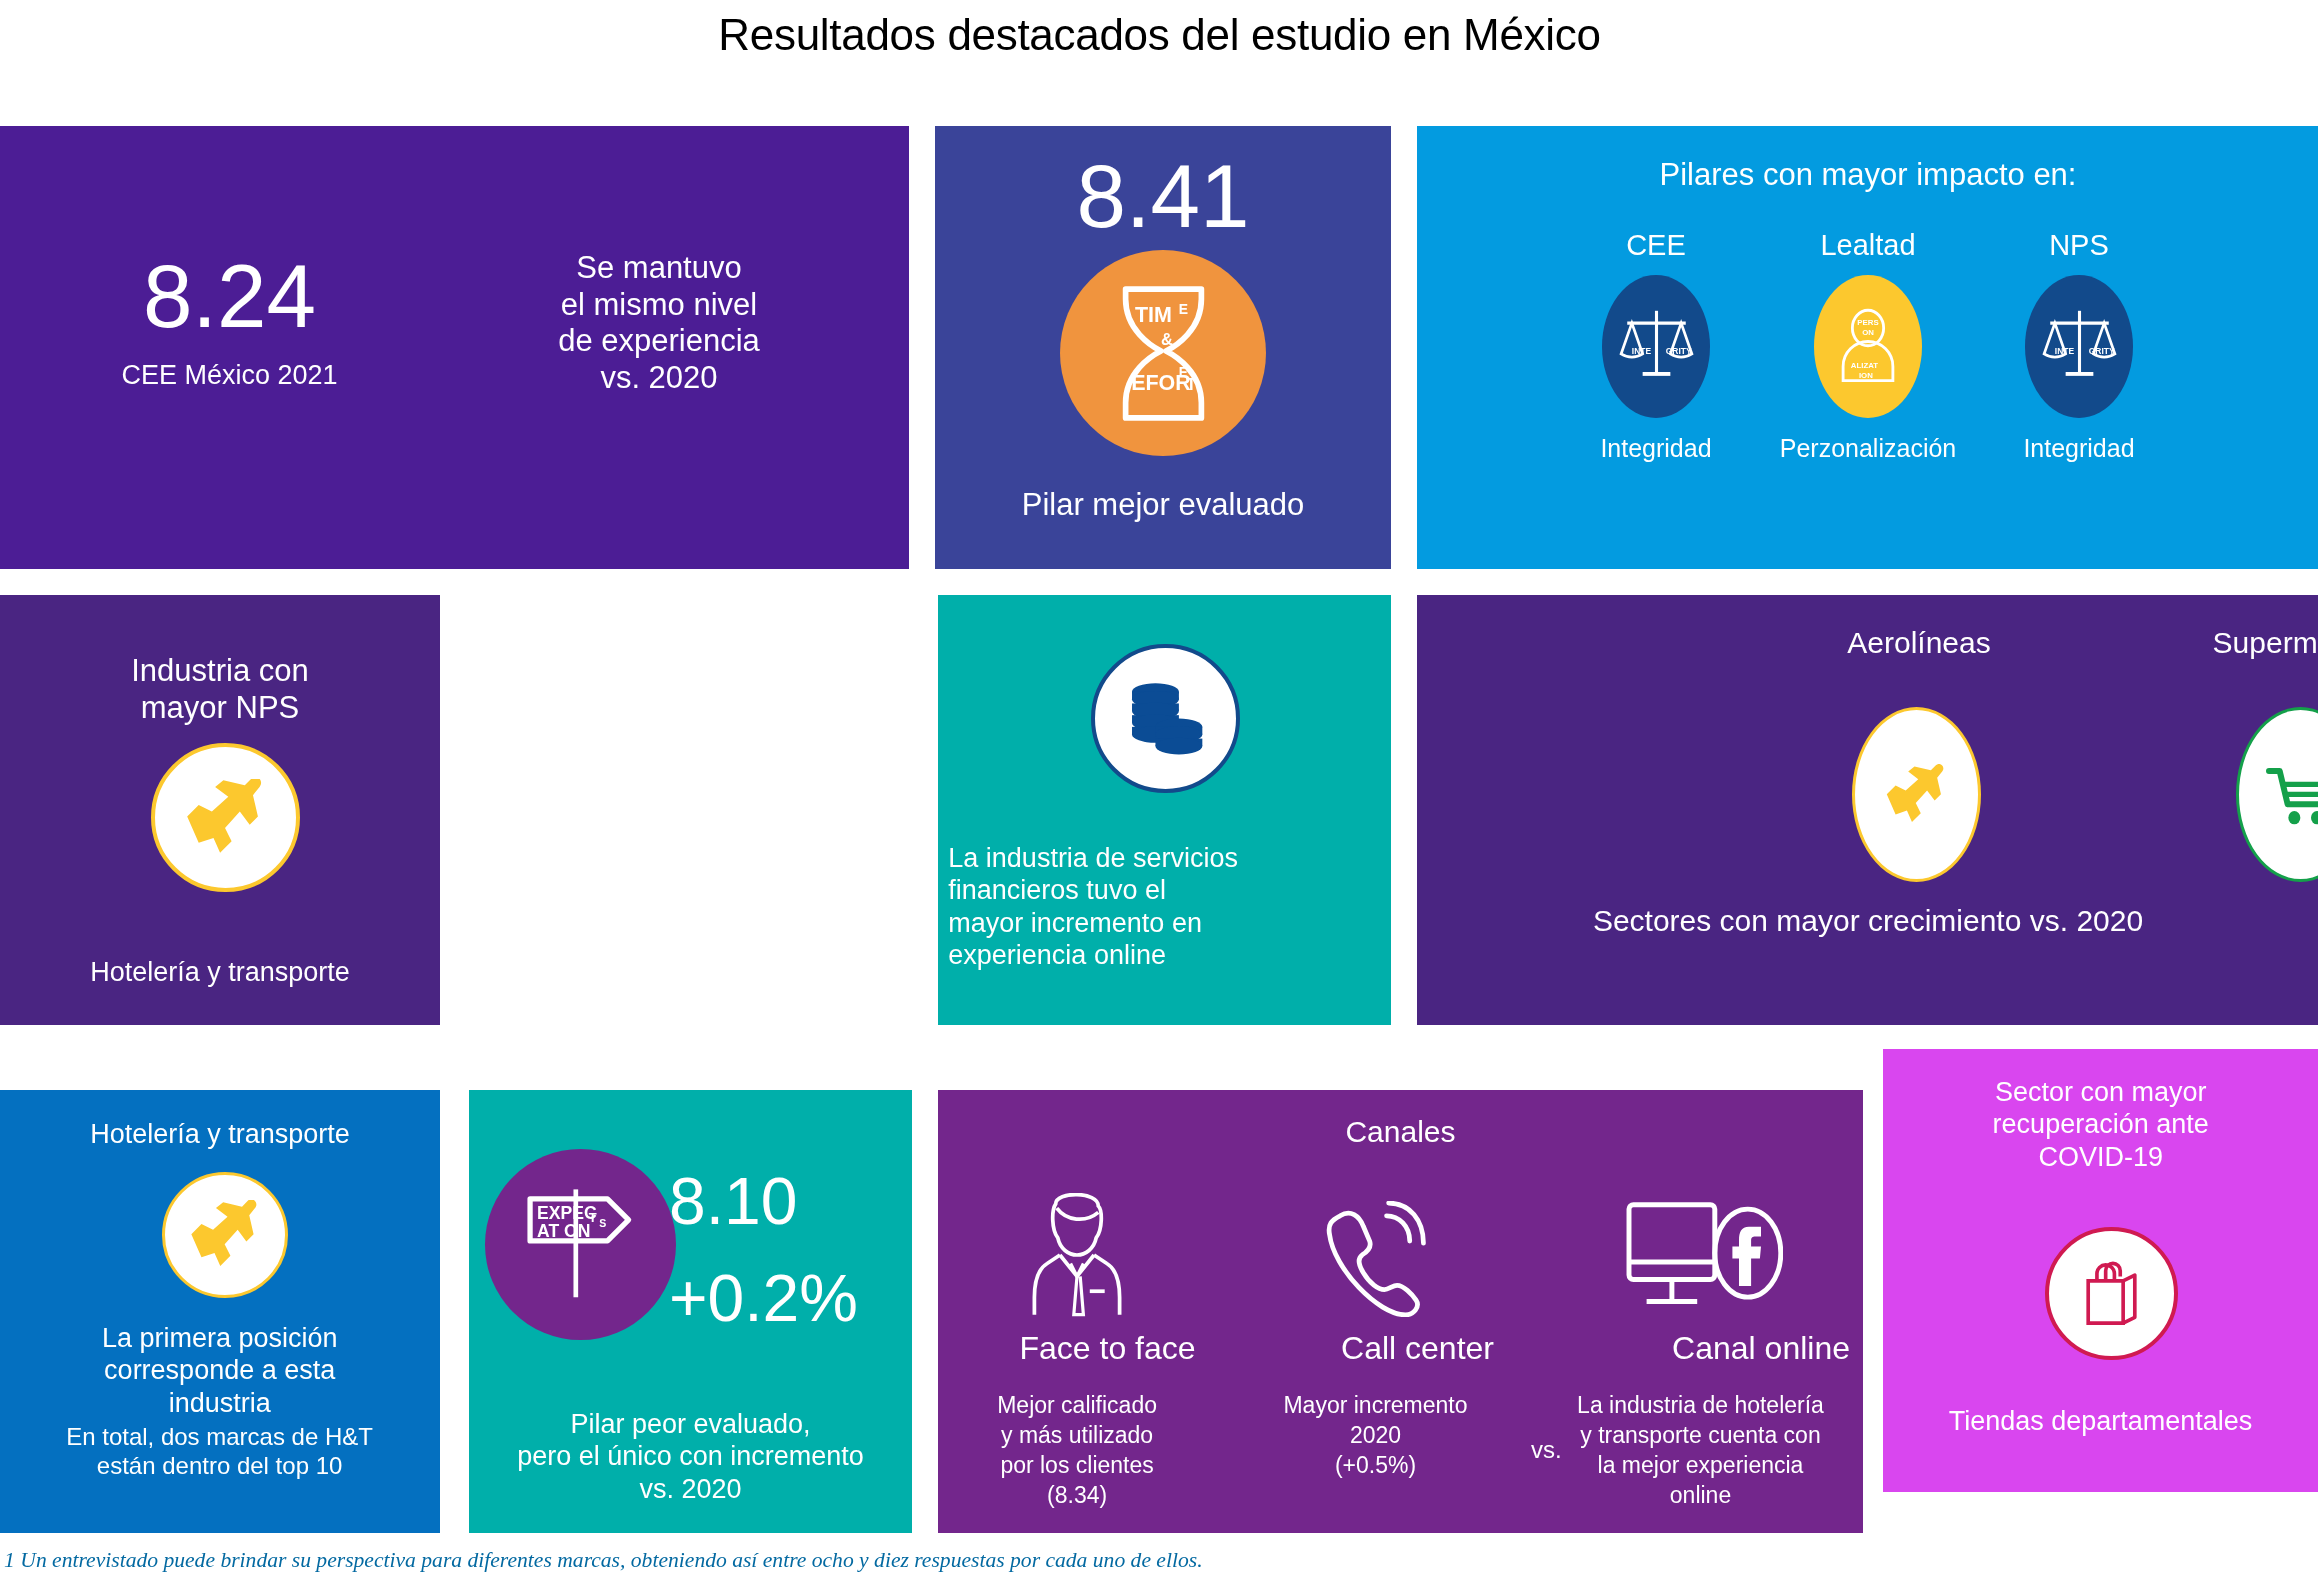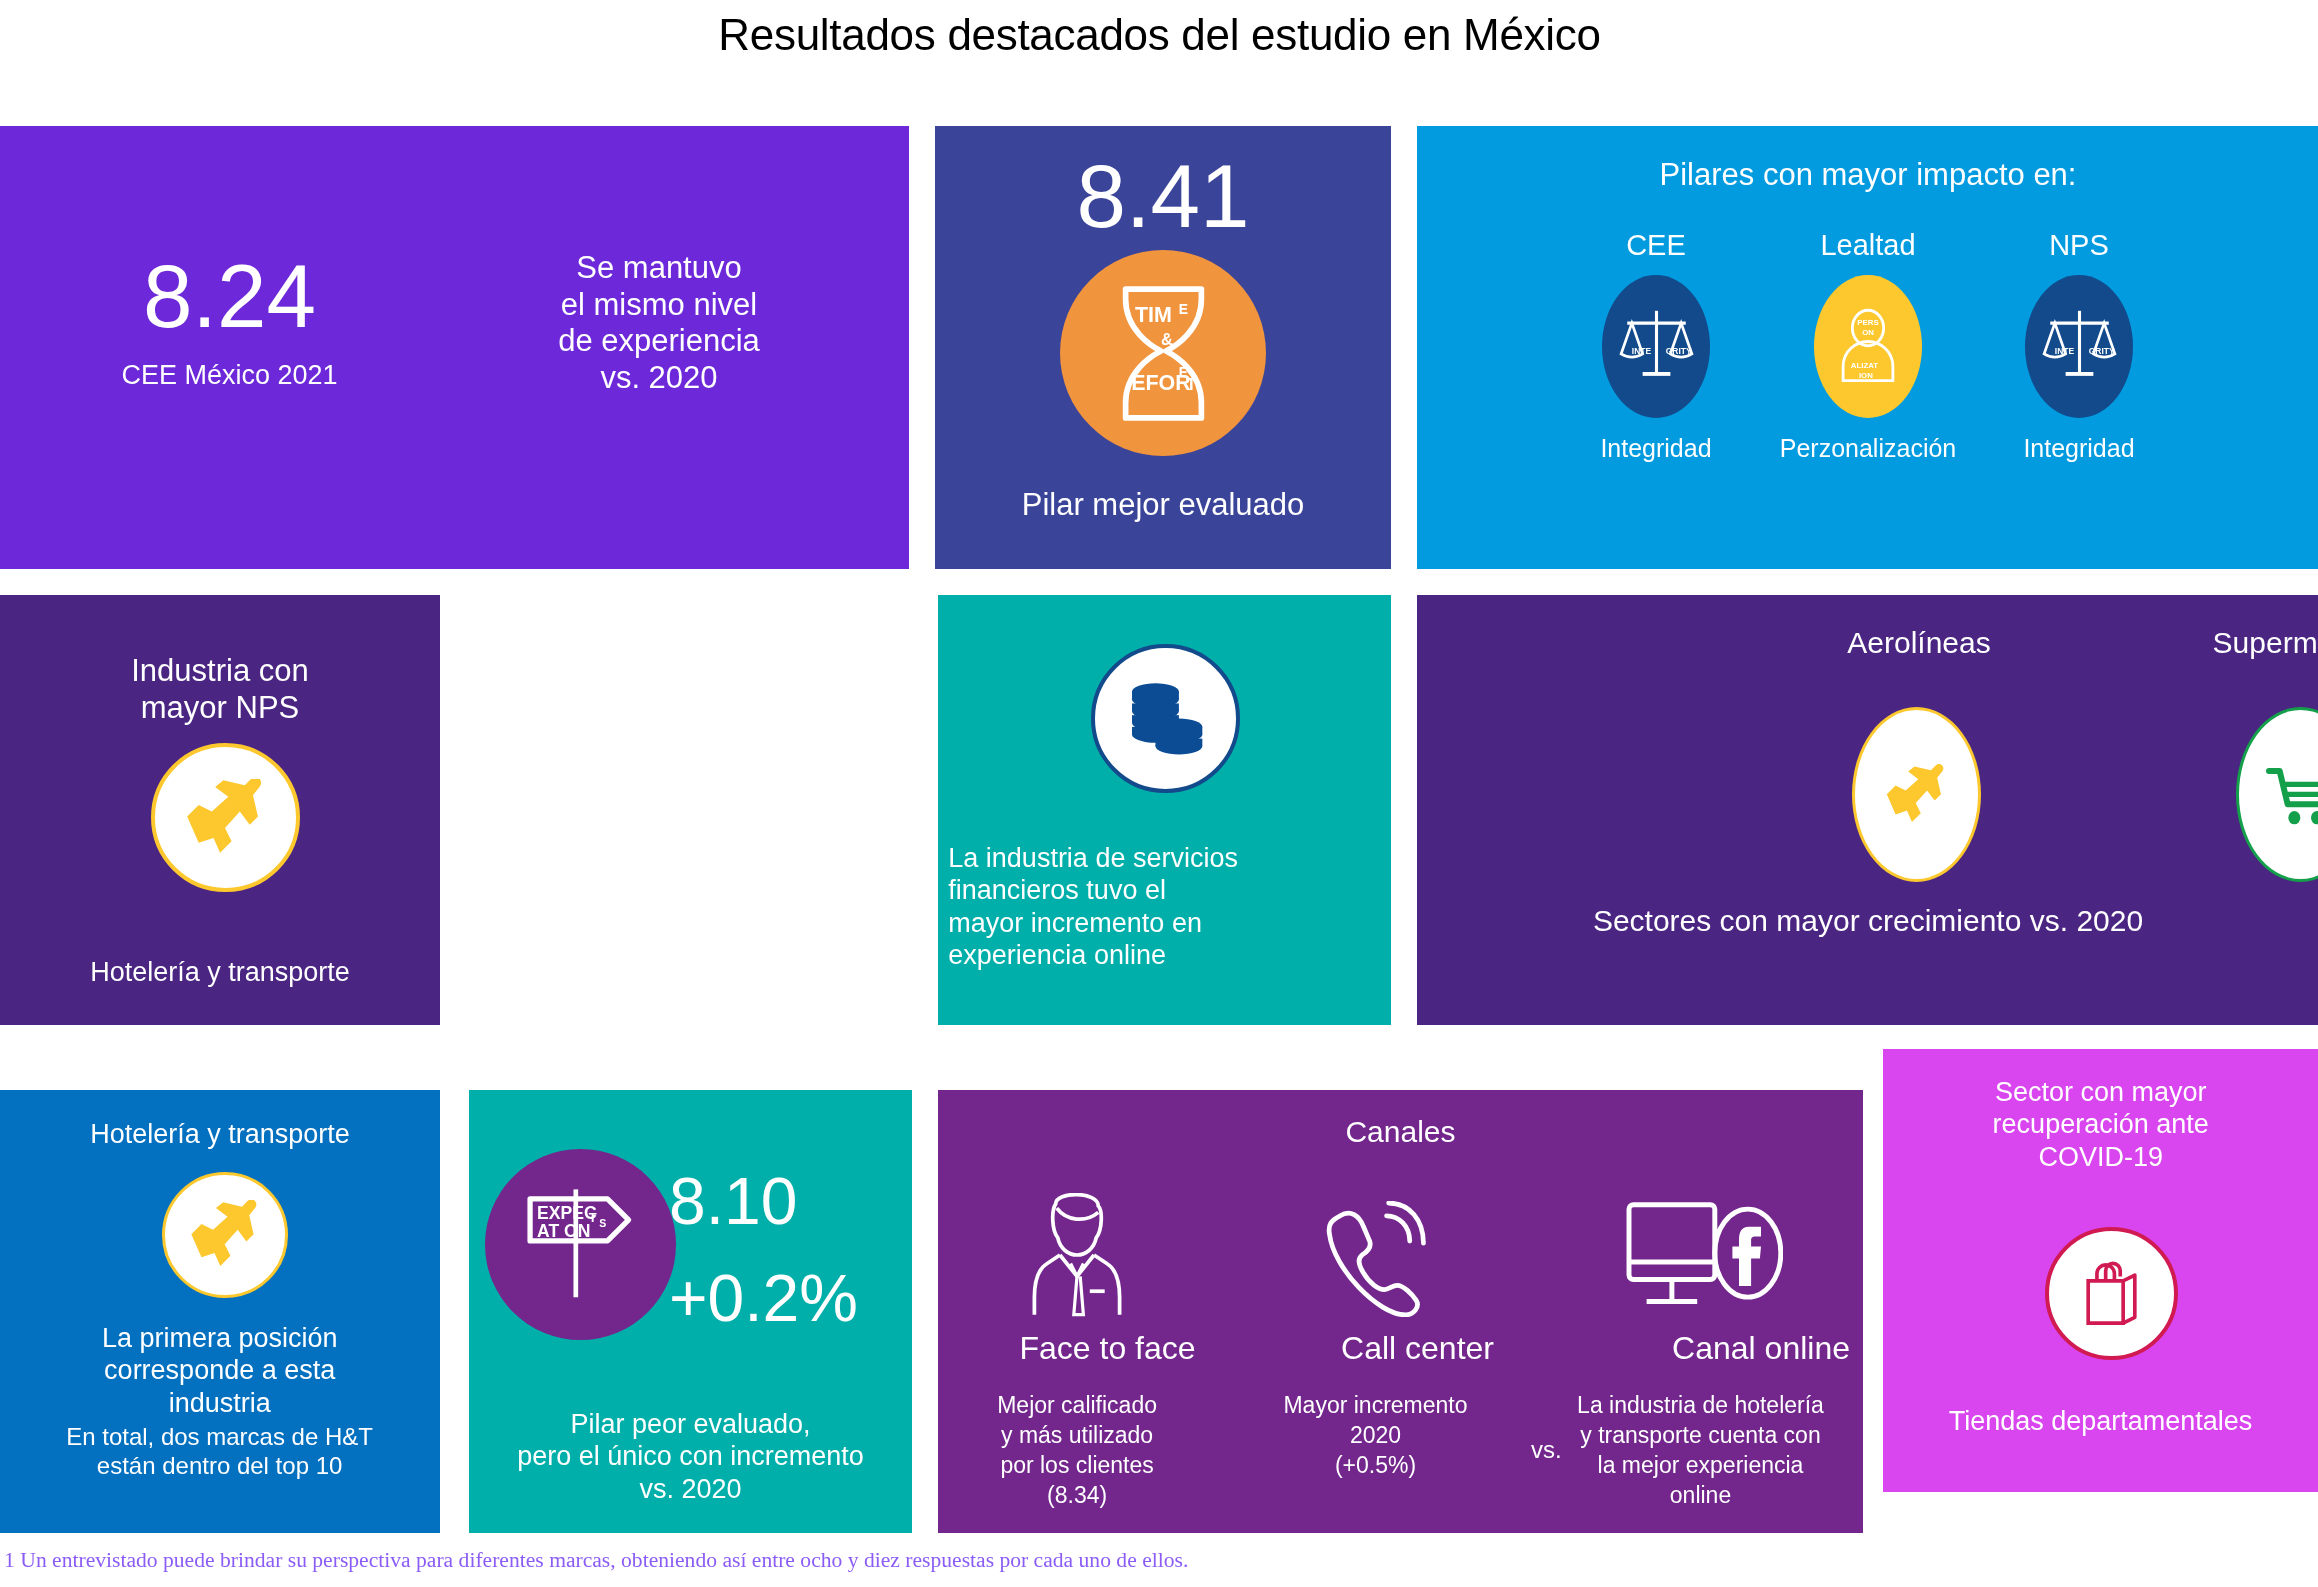--- a/index.html
+++ b/index.html
@@ -16,21 +16,21 @@
     position: absolute; left: 0; top: 10.3px; width: 2319px;
     text-align: center;
     font-size: 44px; font-weight: 400; color: #000;
     letter-spacing: -0.3px;
   }
 
   
   .card { position: absolute; color: #fff; overflow: hidden; }
 
   
-  #card-cee        { left:0;    top:126px;  width:909px; height:443px; background:#6d28d9; }
+  #card-cee        { left:0;    top:126px;  width:909px; height:443px; background:#4c1d95; }
   #card-pilar      { left:935px;top:126px;  width:456px;  height:443px; background:#3A4499; }
   #card-pilares    { left:1417px;top:126px;  width:902px; height:443px; background:#039BE0; }
   
   #card-nps        { left:0;    top:595px; width:440px;  height:430px; background:#4A2582; }
   #card-logistica  { left:469px; top:595px; width:443px;  height:430px; background:#034EA1; }
   #card-financiero { left:938px;top:595px; width:453px;  height:430px; background:#00AFAA; }
   #card-sectores   { left:1417px;top:595px; width:902px; height:430px; background:#4A2582; }
   
   #card-hoteleria  { left:0;    top:1090px; width:440px;  height:443px; background:#0470C0; }
   #card-expect     { left:469px; top:1090px; width:443px;  height:443px; background:#00AFAA; }
@@ -72,21 +72,21 @@
 
   #canales-title { position:absolute; left:0; top:25px; width:925px; text-align:center; font-size:30px; }
   .ch { position:absolute; top:98px; width:237px; text-align:center; }
   .ch .ch-icon { height:129px; display:flex; align-items:flex-end; justify-content:center; }
   .ch .ch-name { font-size:32px; margin-top:13.4px;text-align:right; }
   .ch .ch-desc { font-size:23px; line-height:1.3; margin-top:24px; }
   #canales-vs { position:absolute; left:593px; top:346px; font-size:24px; }
 
   .footnote {
     position:absolute; left:4.1px; top:1548px; width:2308px;
-    font-size:21.6px; color:#8b5cf6; font-family:"Liberation Serif", serif;
+    font-size:21.6px; color:#0369a1; font-family:"Liberation Serif", serif;font-style:italic;
   }
 
   svg { display:block; }
 </style>
 </head>
 <body>
 
 <div class="page">
 
   <div class="page-title">Resultados destacados del estudio en México</div>

